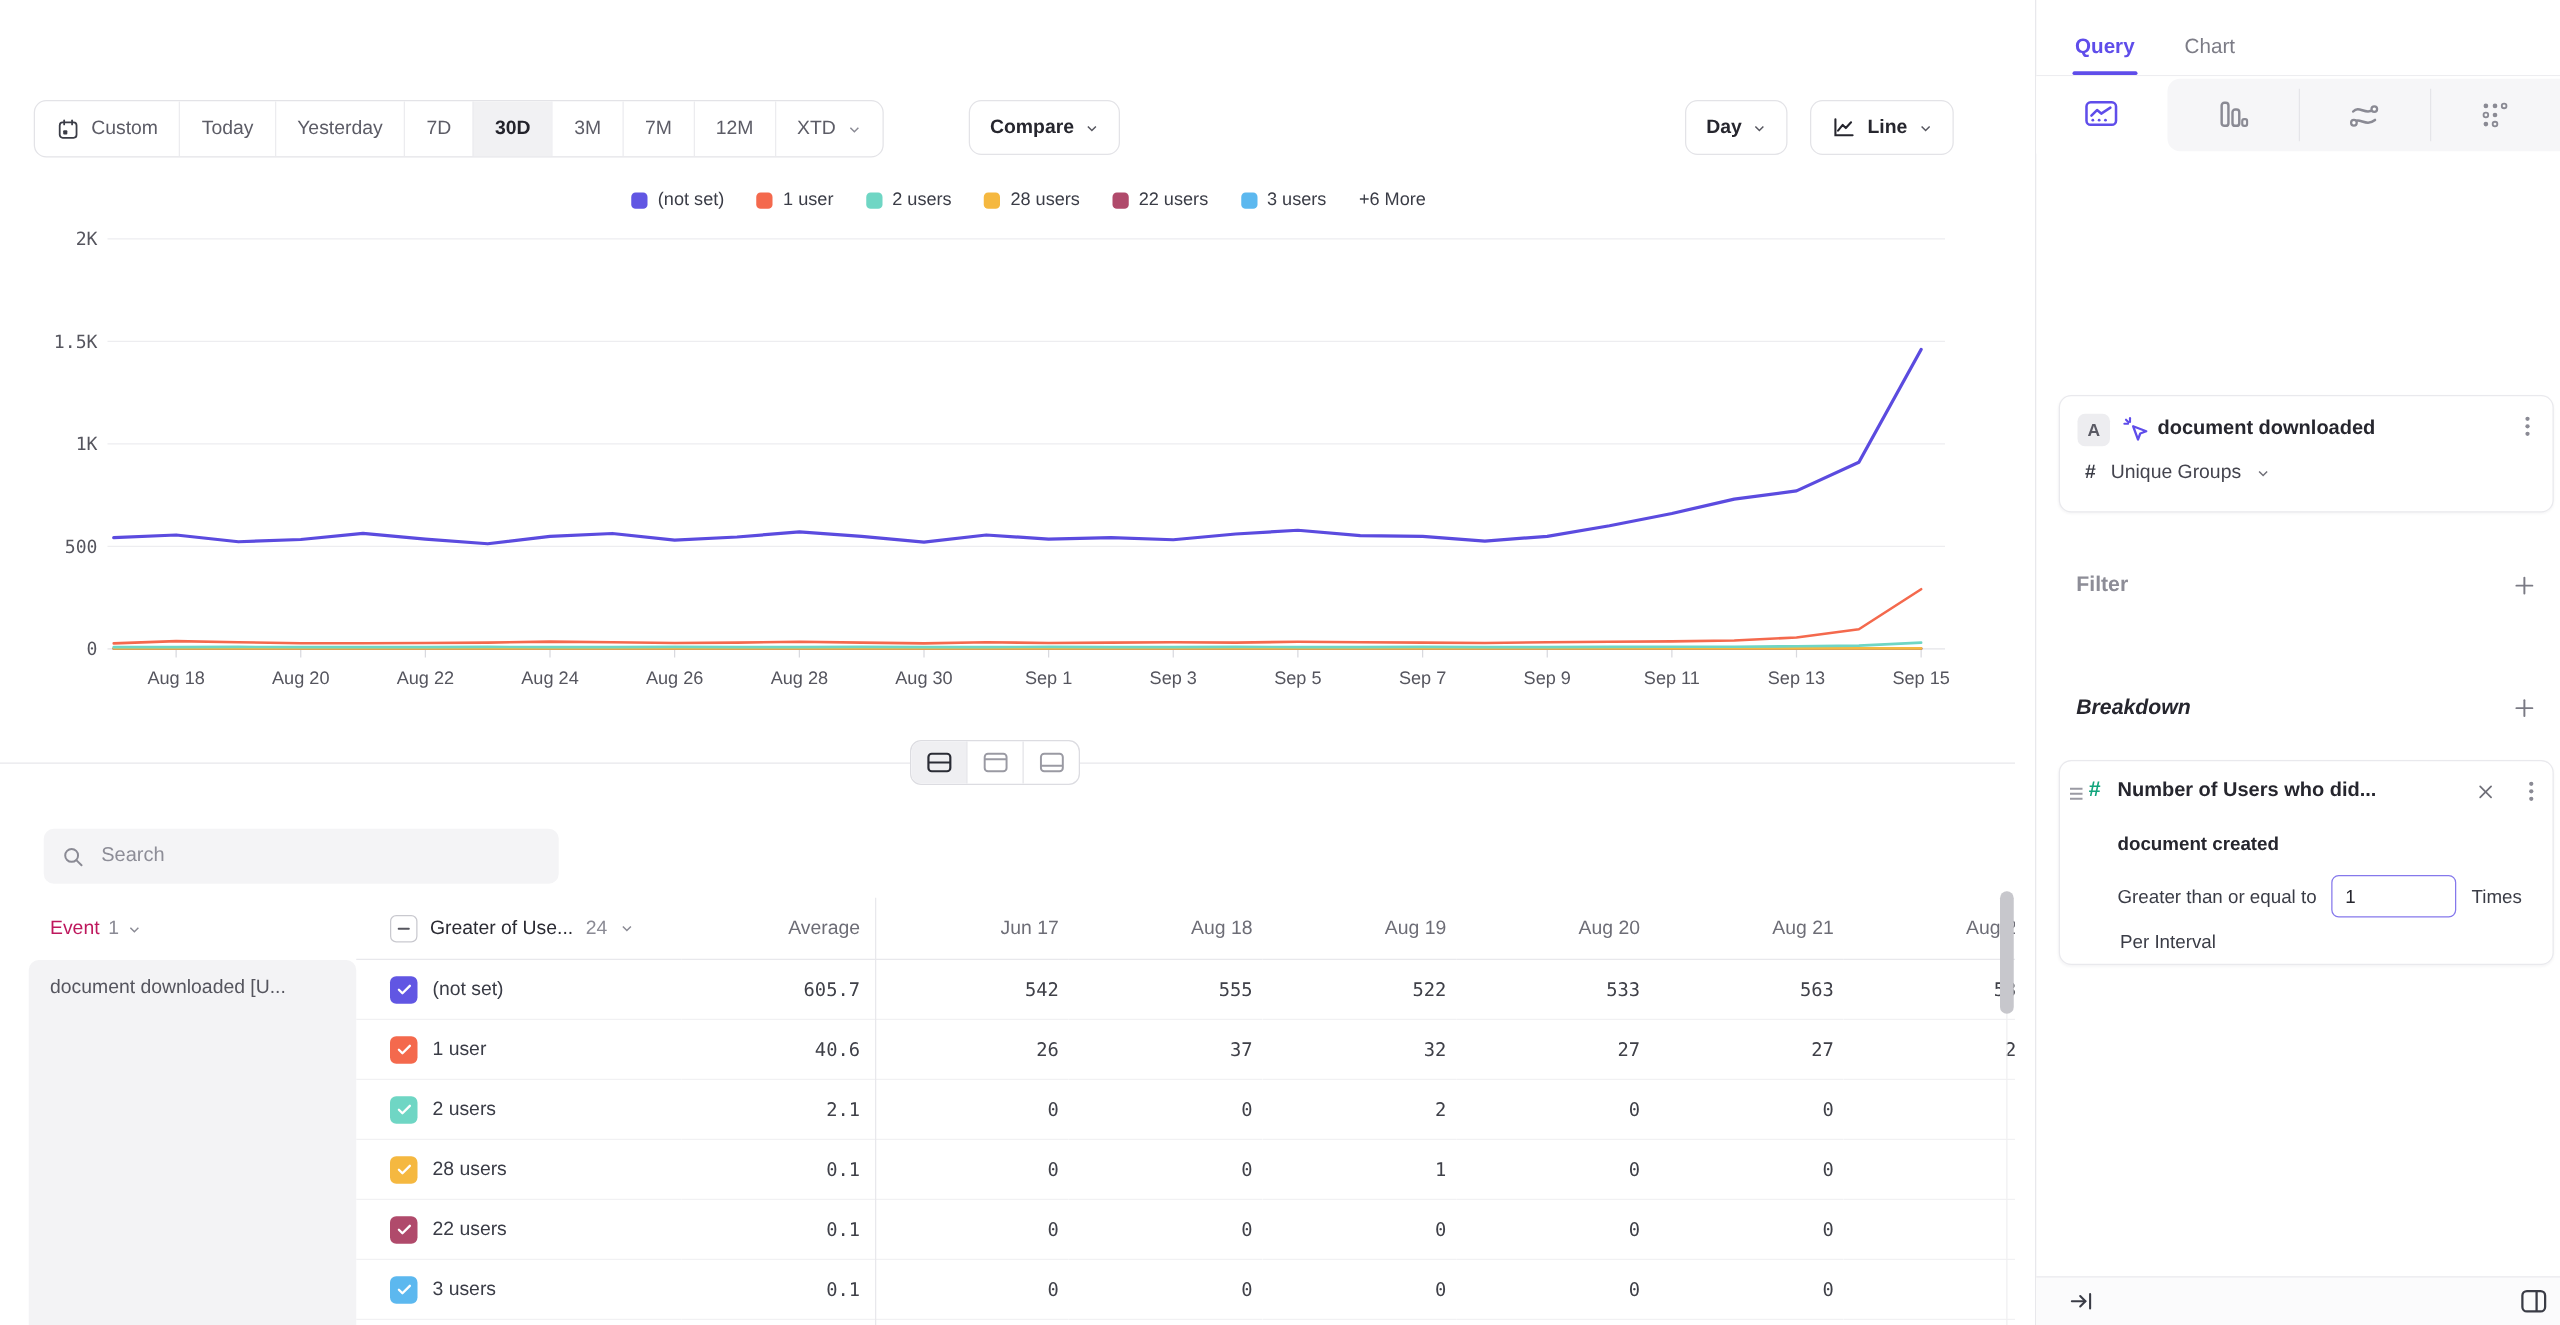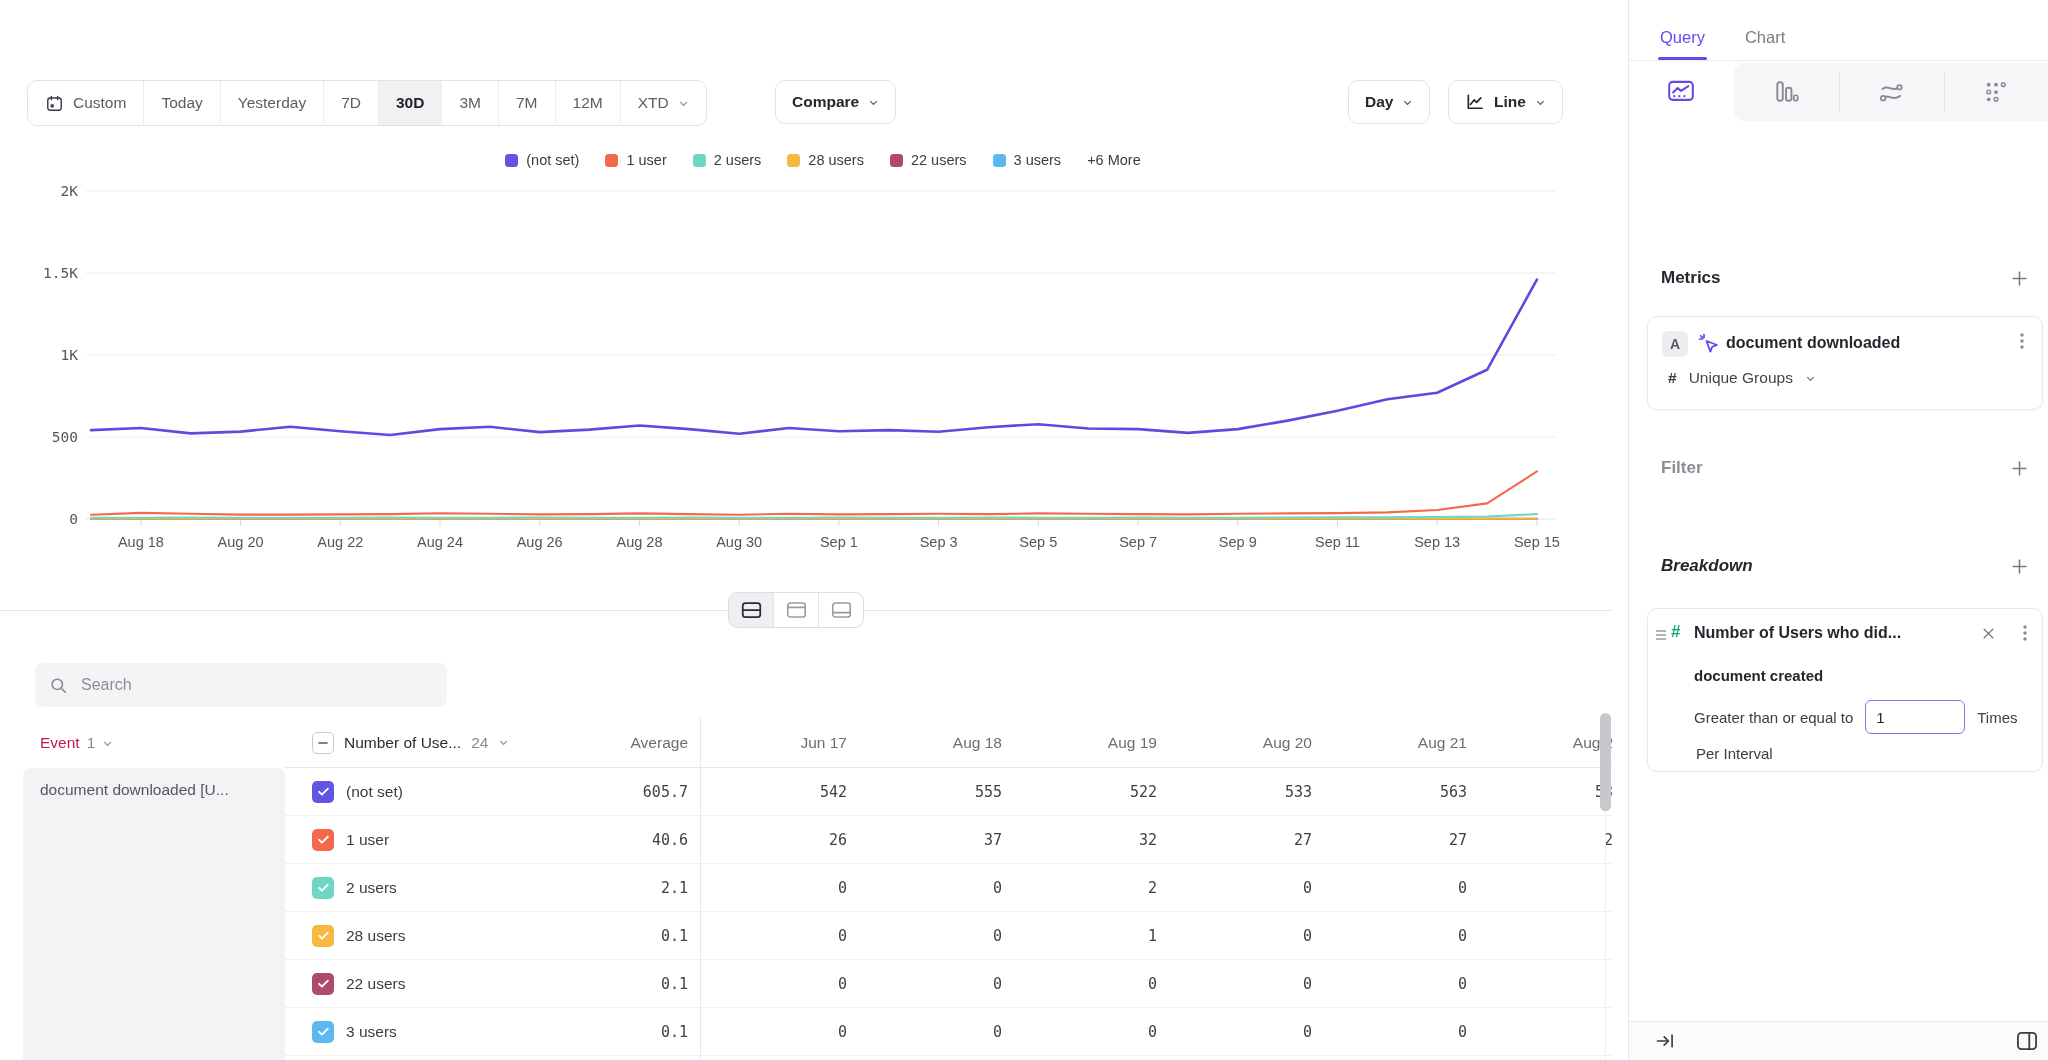--- a/index.html
+++ b/index.html
@@ -60,21 +60,21 @@
   .avgdivider{position:absolute;left:700px;top:0;height:342px;width:1px;background:#e8e8ec;}
   .vtrack{position:absolute;left:1605px;top:713px;width:1px;height:347px;background:#efeff1;}
   .vpill{position:absolute;left:1600px;top:713px;width:11px;height:98px;border-radius:5.5px;background:#c7c7cc;}
 
   
   .panel{position:absolute;left:1628px;top:0;width:420px;height:1060px;background:#fff;
          border-left:1px solid #e8e8ec;box-sizing:border-box;}
   .tabs{position:absolute;left:0;top:0;right:0;height:61px;border-bottom:1px solid #ededf0;
         display:flex;align-items:flex-end;padding-left:31px;gap:40px;box-sizing:border-box;}
   .tab{font-size:16.5px;color:#7c7c86;padding-bottom:13px;position:relative;cursor:pointer;}
-  .tab.active{color:#5f4dea;font-weight:400;margin-top:16px;}
+  .tab.active{color:#5f4dea;font-weight:700;margin-top:16px;}
   .tab.active::after{content:"";position:absolute;left:-2px;right:-2px;bottom:0;height:3.5px;
                      border-radius:2px;background:#5f4dea;}
   .typestrip{position:absolute;top:61px;left:0;right:0;height:62px;background:#fff;}
   .typegray{position:absolute;left:105px;top:2px;right:0;bottom:2px;background:#f6f6f8;border-radius:10px 0 0 10px;}
   .tsep{position:absolute;top:10px;bottom:10px;width:1px;background:#e5e5e9;}
   .ticon{position:absolute;top:50%;transform:translate(-50%,-50%);cursor:pointer;}
   .grouptoggle{position:absolute;top:181px;left:18px;width:396px;height:46px;background:#f2f2f4;
                border-radius:10px;display:flex;padding:4px;box-sizing:border-box;}
   .gseg{flex:1;display:flex;align-items:center;justify-content:center;gap:10px;font-size:15.5px;
         color:#55555e;border-radius:8px;cursor:pointer;}
@@ -267,21 +267,21 @@
             <svg class="chev" width="11" height="11" viewBox="0 0 24 24">
               <polyline points="5,9 12,16 19,9" fill="none" stroke="#8a8a94" stroke-width="2.6"></polyline>
             </svg>
           </div>
           <div class="th" style="padding-left:27px;gap:10px">
             <span class="cb indet">
               <svg width="14" height="14" viewBox="0 0 24 24">
                 <line x1="5" y1="12" x2="19" y2="12" stroke="#55555e" stroke-width="2.6" stroke-linecap="round"></line>
               </svg>
             </span>
-            <span style="color:#2b2b33">Number of Use...</span>
+            <span style="color:#2b2b33">Greater of Use...</span>
             <span style="color:#8a8a94">24</span>
             <svg class="chev" width="11" height="11" viewBox="0 0 24 24">
               <polyline points="5,9 12,16 19,9" fill="none" stroke="#8a8a94" stroke-width="2.6"></polyline>
             </svg>
           </div>
           <div class="th" style="justify-content:flex-end;padding-right:12px">Average</div>
           <div class="th" style="justify-content:flex-end;padding-right:8px">Jun 17</div>
           <div class="th" style="justify-content:flex-end;padding-right:8px">Aug 18</div>
           <div class="th" style="justify-content:flex-end;padding-right:8px">Aug 19</div>
           <div class="th" style="justify-content:flex-end;padding-right:8px">Aug 20</div>
@@ -433,27 +433,20 @@
           <circle cx="19" cy="5" r="1.8" fill="none" stroke="#8a8a94" stroke-width="1.4"></circle>
           <circle cx="5" cy="12" r="1.8" fill="none" stroke="#8a8a94" stroke-width="1.4"></circle>
           <circle cx="12" cy="12" r="1.8" fill="#8a8a94"></circle>
             <circle cx="12" cy="19" r="1.8" fill="none" stroke="#8a8a94" stroke-width="1.4"></circle>
           <circle cx="5" cy="19" r="1.8" fill="#8a8a94"></circle>
         </svg>
       </span>
     </div>
 
 
-    <div class="sechead" style="top:262px;">
-      <span class="t">Metrics</span>
-      <svg width="17" height="17" viewBox="0 0 24 24">
-        <line x1="12" y1="3" x2="12" y2="21" stroke="#7a7a84" stroke-width="2.2" stroke-linecap="round"></line>
-        <line x1="3" y1="12" x2="21" y2="12" stroke="#7a7a84" stroke-width="2.2" stroke-linecap="round"></line>
-      </svg>
-    </div>
 
     <div class="card" style="top:316px;height:94px;">
       <span class="abadge">A</span>
       <svg width="24" height="24" viewBox="0 0 24 24" style="position:absolute;left:49px;top:15px;">
         <path d="M9.5 9 L20 13 L15.2 14.8 L13.4 19.6 Z" fill="none" stroke="#5f4dea" stroke-width="1.8" stroke-linejoin="round"></path>
         <line x1="7" y1="2.5" x2="7" y2="5.5" stroke="#5f4dea" stroke-width="1.7" stroke-linecap="round"></line>
         <line x1="2.5" y1="7" x2="5.5" y2="7" stroke="#5f4dea" stroke-width="1.7" stroke-linecap="round"></line>
         <line x1="3.8" y1="3.8" x2="5.8" y2="5.8" stroke="#5f4dea" stroke-width="1.7" stroke-linecap="round"></line>
       </svg>
       <span class="mtitle">document downloaded</span>

